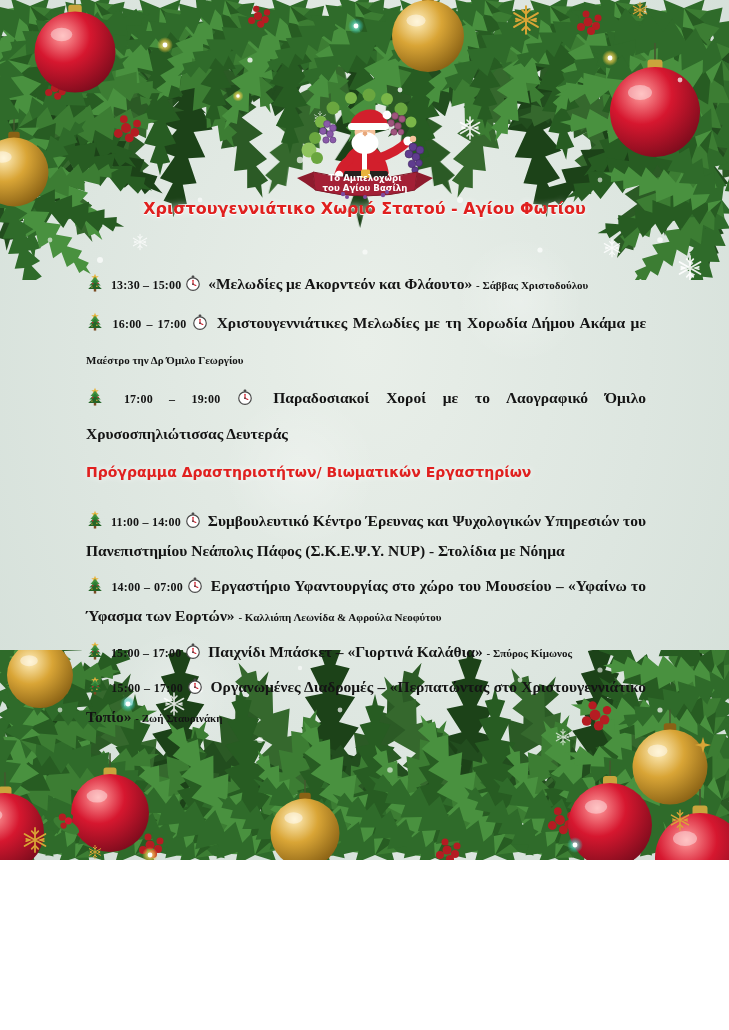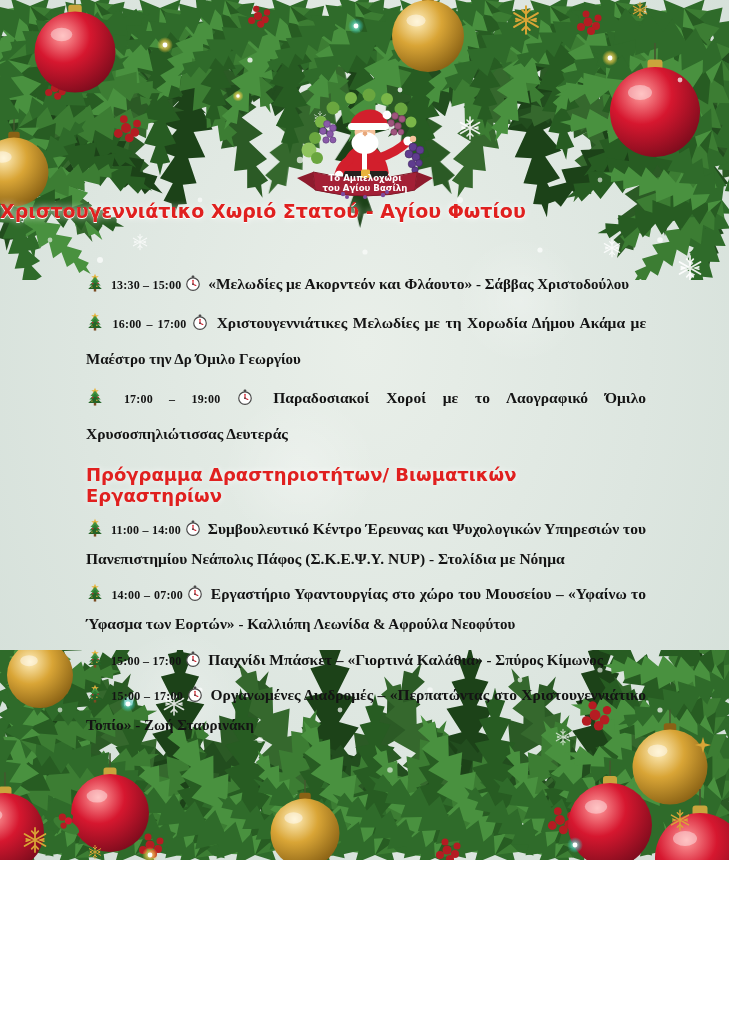--- a/index.html
+++ b/index.html
@@ -8,32 +8,32 @@
       radial-gradient(circle 110px at 300px 470px, rgba(255,255,255,.30), transparent 70%),
       radial-gradient(circle 90px  at 520px 300px, rgba(255,255,255,.28), transparent 70%),
       radial-gradient(circle 100px at 180px 700px, rgba(255,255,255,.28), transparent 70%),
       radial-gradient(circle 120px at 430px 820px, rgba(255,255,255,.25), transparent 70%),
       radial-gradient(ellipse at 50% 40%, #e9efe9 0%, #dde6e0 55%, #d2ded7 100%);
     font-family:"Liberation Serif",serif}
   .dec{position:absolute;left:0;pointer-events:none}
   #top-garland{top:0;z-index:1}
   #bottom-garland{bottom:0;z-index:1}
   .logo-santa{position:absolute;left:50%;transform:translateX(-50%);top:84px;z-index:2}
-  .titles{position:absolute;top:197px;left:0;right:0;z-index:2;
+  .titles{position:absolute;top:197px;left:0;right:0;text-align:center;z-index:2;
     font-family:"DejaVu Sans",sans-serif;font-weight:bold;color:#e0201f;
-    font-size:19px;line-height:1.5;
+    font-size:16px;line-height:1.5;
     text-shadow:0 1px 0 #fff,0 0 7px rgba(255,255,255,.95)}
   .content{position:absolute;top:266px;left:86px;width:560px;z-index:2}
   .event{font-weight:bold;color:#141414;font-size:15.5px;text-align:justify;margin:0}
   .music .event{line-height:2.32;margin-bottom:3px}
   .workshops .event{line-height:1.95;margin-bottom:5px}
   .time{font-size:12px;letter-spacing:.2px;white-space:nowrap}
-  .enote{font-size:15px}
+  .enote{font-size:11px}
   .section-title{font-family:"DejaVu Sans",sans-serif;font-weight:bold;color:#e0201f;
-    font-size:18px;margin:12px 0 8px;text-shadow:0 0 6px rgba(255,255,255,.85)}
+    font-size:14px;margin:12px 0 26px;text-shadow:0 0 6px rgba(255,255,255,.85)}
   .ic{display:inline-block;vertical-align:-3px;margin-right:3px}
   .sponsor{position:absolute;z-index:3;box-sizing:border-box}
   .spbox{background:#fff;box-shadow:0 0 4px rgba(0,0,0,.08)}
   #sp-council{left:192px;top:887px;width:110px;height:65px;text-align:left;}
   #sp-council .l1{font-family:"Liberation Sans",sans-serif;font-size:7px;color:#666;margin-top:1px}
   #sp-council .l2{font-family:"Liberation Sans",sans-serif;font-size:9px;color:#4a4a4a}
   #sp-ministry{left:329px;top:900px;width:128px;height:48px;display:flex;align-items:center;justify-content:center;gap:5px}
   #sp-ministry .mtxt{font-family:"Liberation Sans",sans-serif;font-size:4.6px;color:#b58a33;line-height:1.5;letter-spacing:.2px}
   #sp-ministry .sep{width:1px;height:30px;background:#d9c18a}
   #sp-ministry .cyp{font-family:"Liberation Sans",sans-serif;font-size:5px;color:#b58a33;text-align:center;letter-spacing:.5px}

